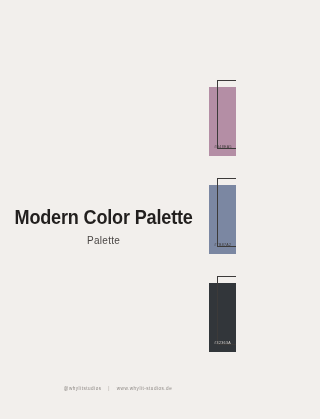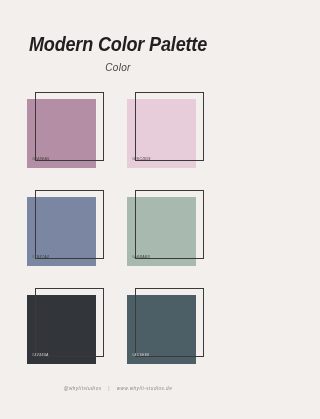--- a/index.html
+++ b/index.html
@@ -13,23 +13,22 @@
     font-family: "Liberation Sans", sans-serif;
     overflow: hidden;
   }
   .poster {
     position: relative;
     width: 236px;
     height: 419px;
     background: #f2efec;
     box-sizing: border-box;
     display: flex;
-    flex-direction: column;
+    flex-direction: row;
     align-items: center;
-    font-style: italic;
   }
 
   
   .header {
     width: 100%;
     text-align: center;
     padding-top: 33px;
   }
   .title {
     font-family: "Liberation Sans Narrow", "Liberation Sans", sans-serif;
@@ -120,21 +119,21 @@
     color: #a9a4a0;
   }
 </style>
 </head>
 <body style="background: rgb(242, 239, 236);">
 
 <div class="poster" style="background: rgb(242, 239, 236);">
 
   <div class="header">
     <div class="title">Modern Color Palette</div>
-    <div class="subtitle">Color</div>
+    <div class="subtitle">Palette</div>
   </div>
 
   <div class="grid">
 
     <div class="swatch">
       <div class="swatch-fill" style="background: rgb(180, 142, 165);"></div>
       <div class="swatch-frame"></div>
       <div class="swatch-hex hex-dark">#B48EA5</div>
     </div>
 

